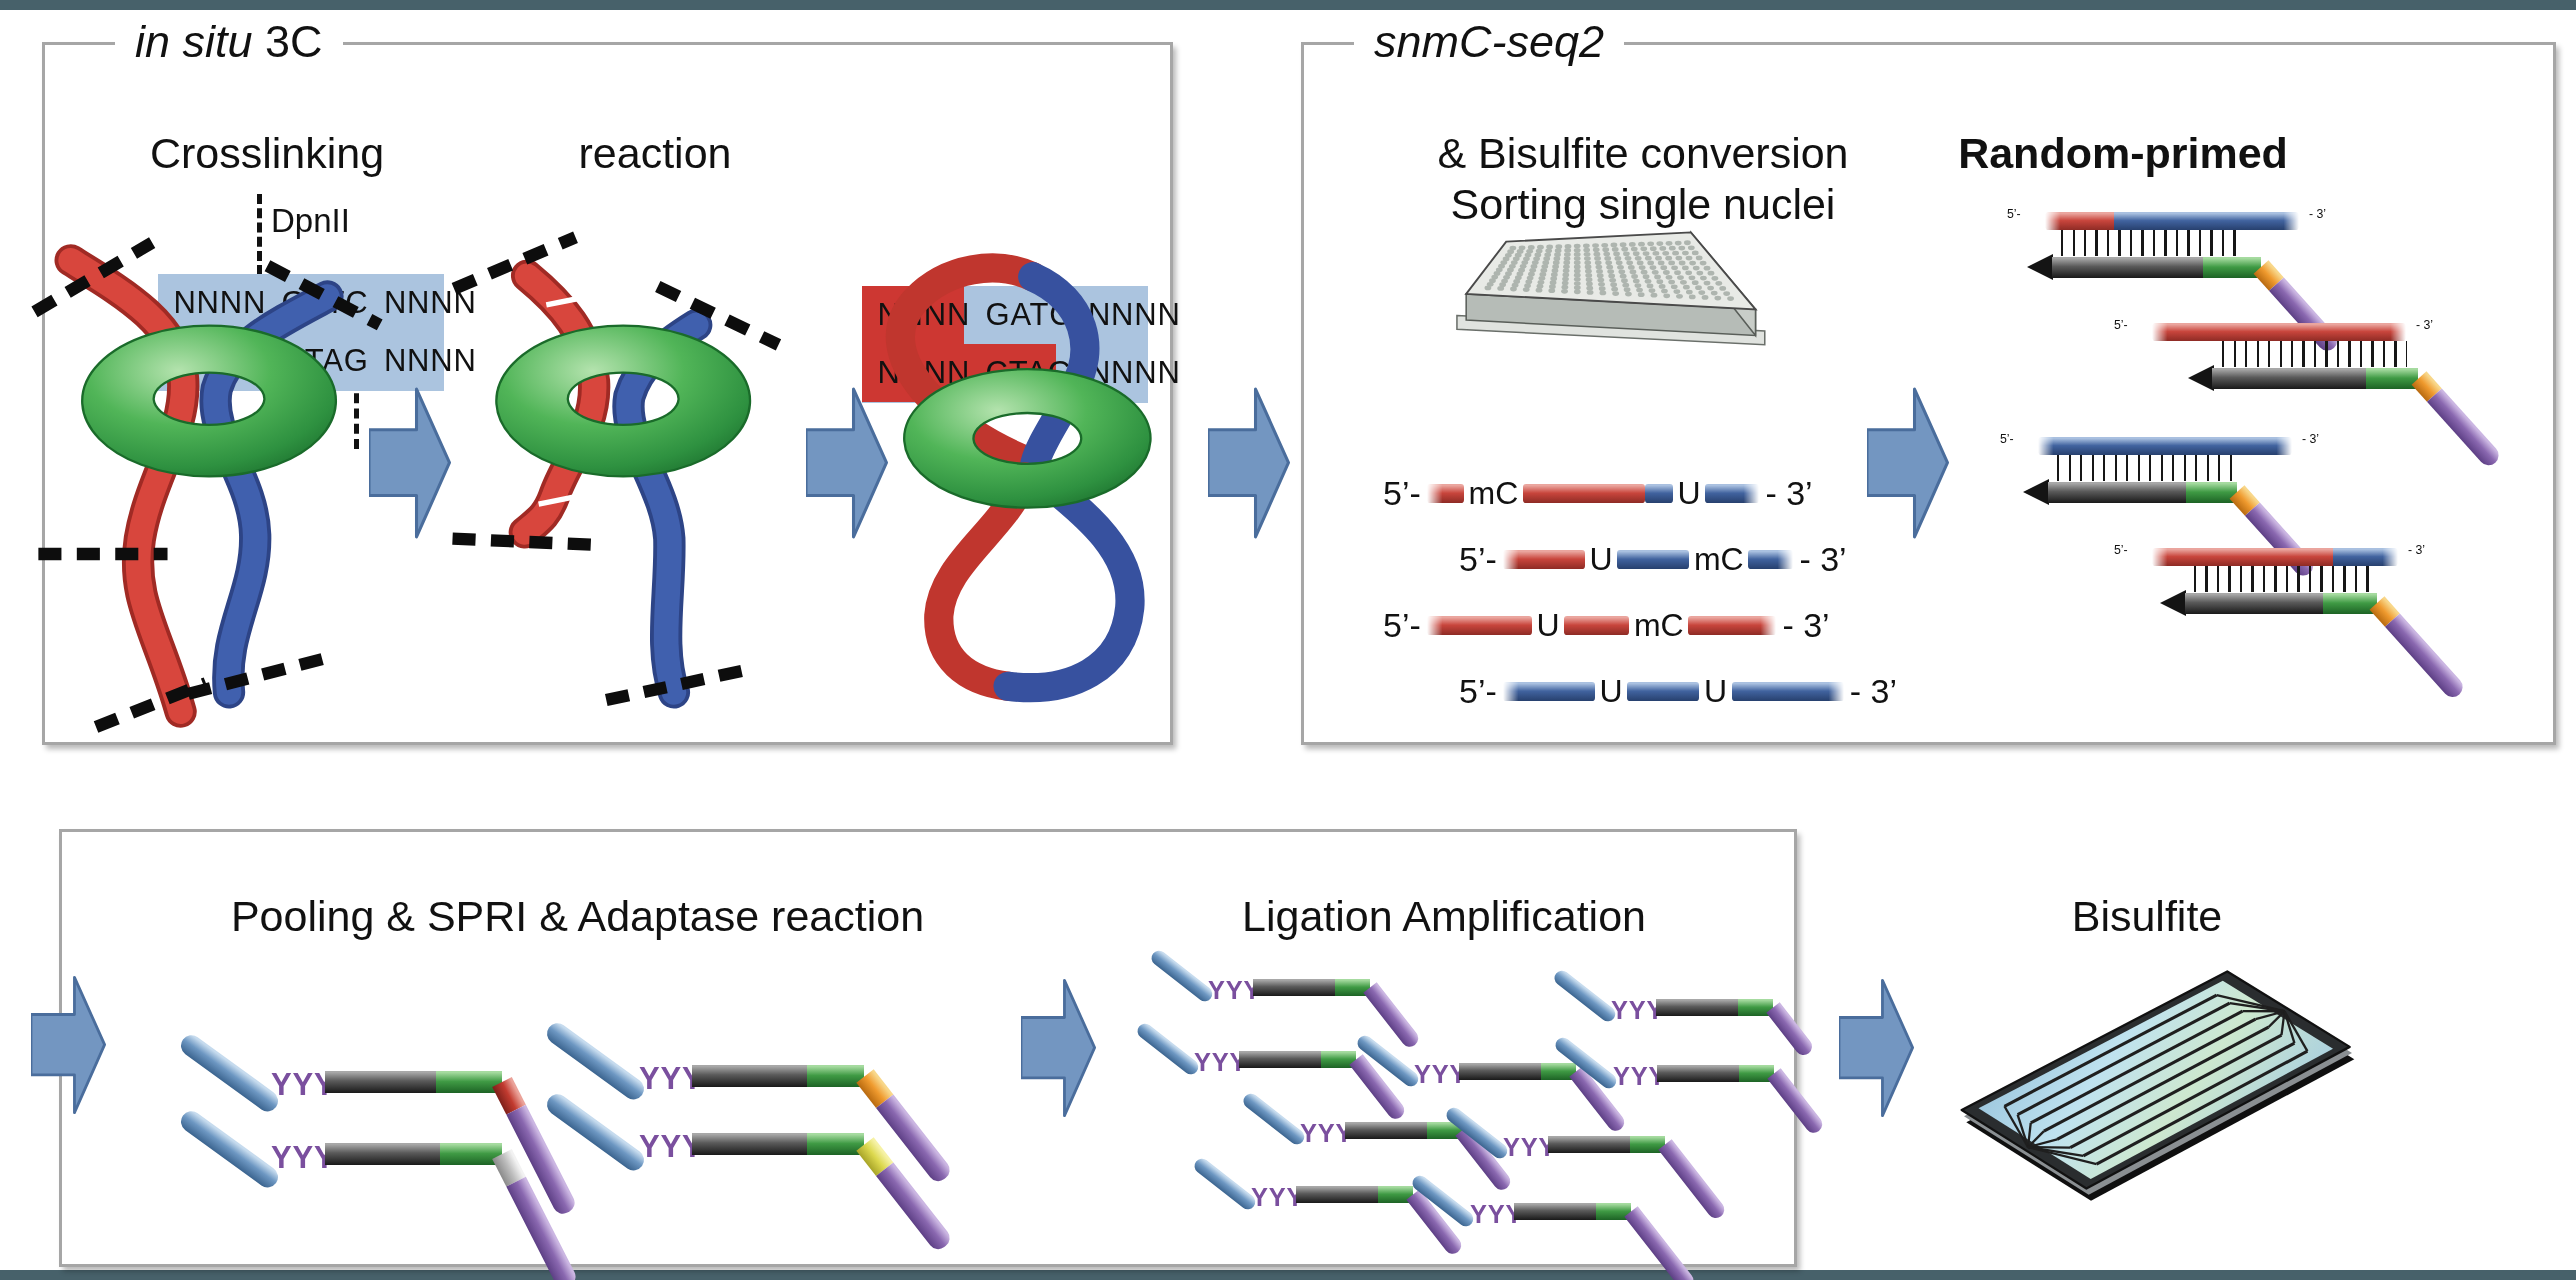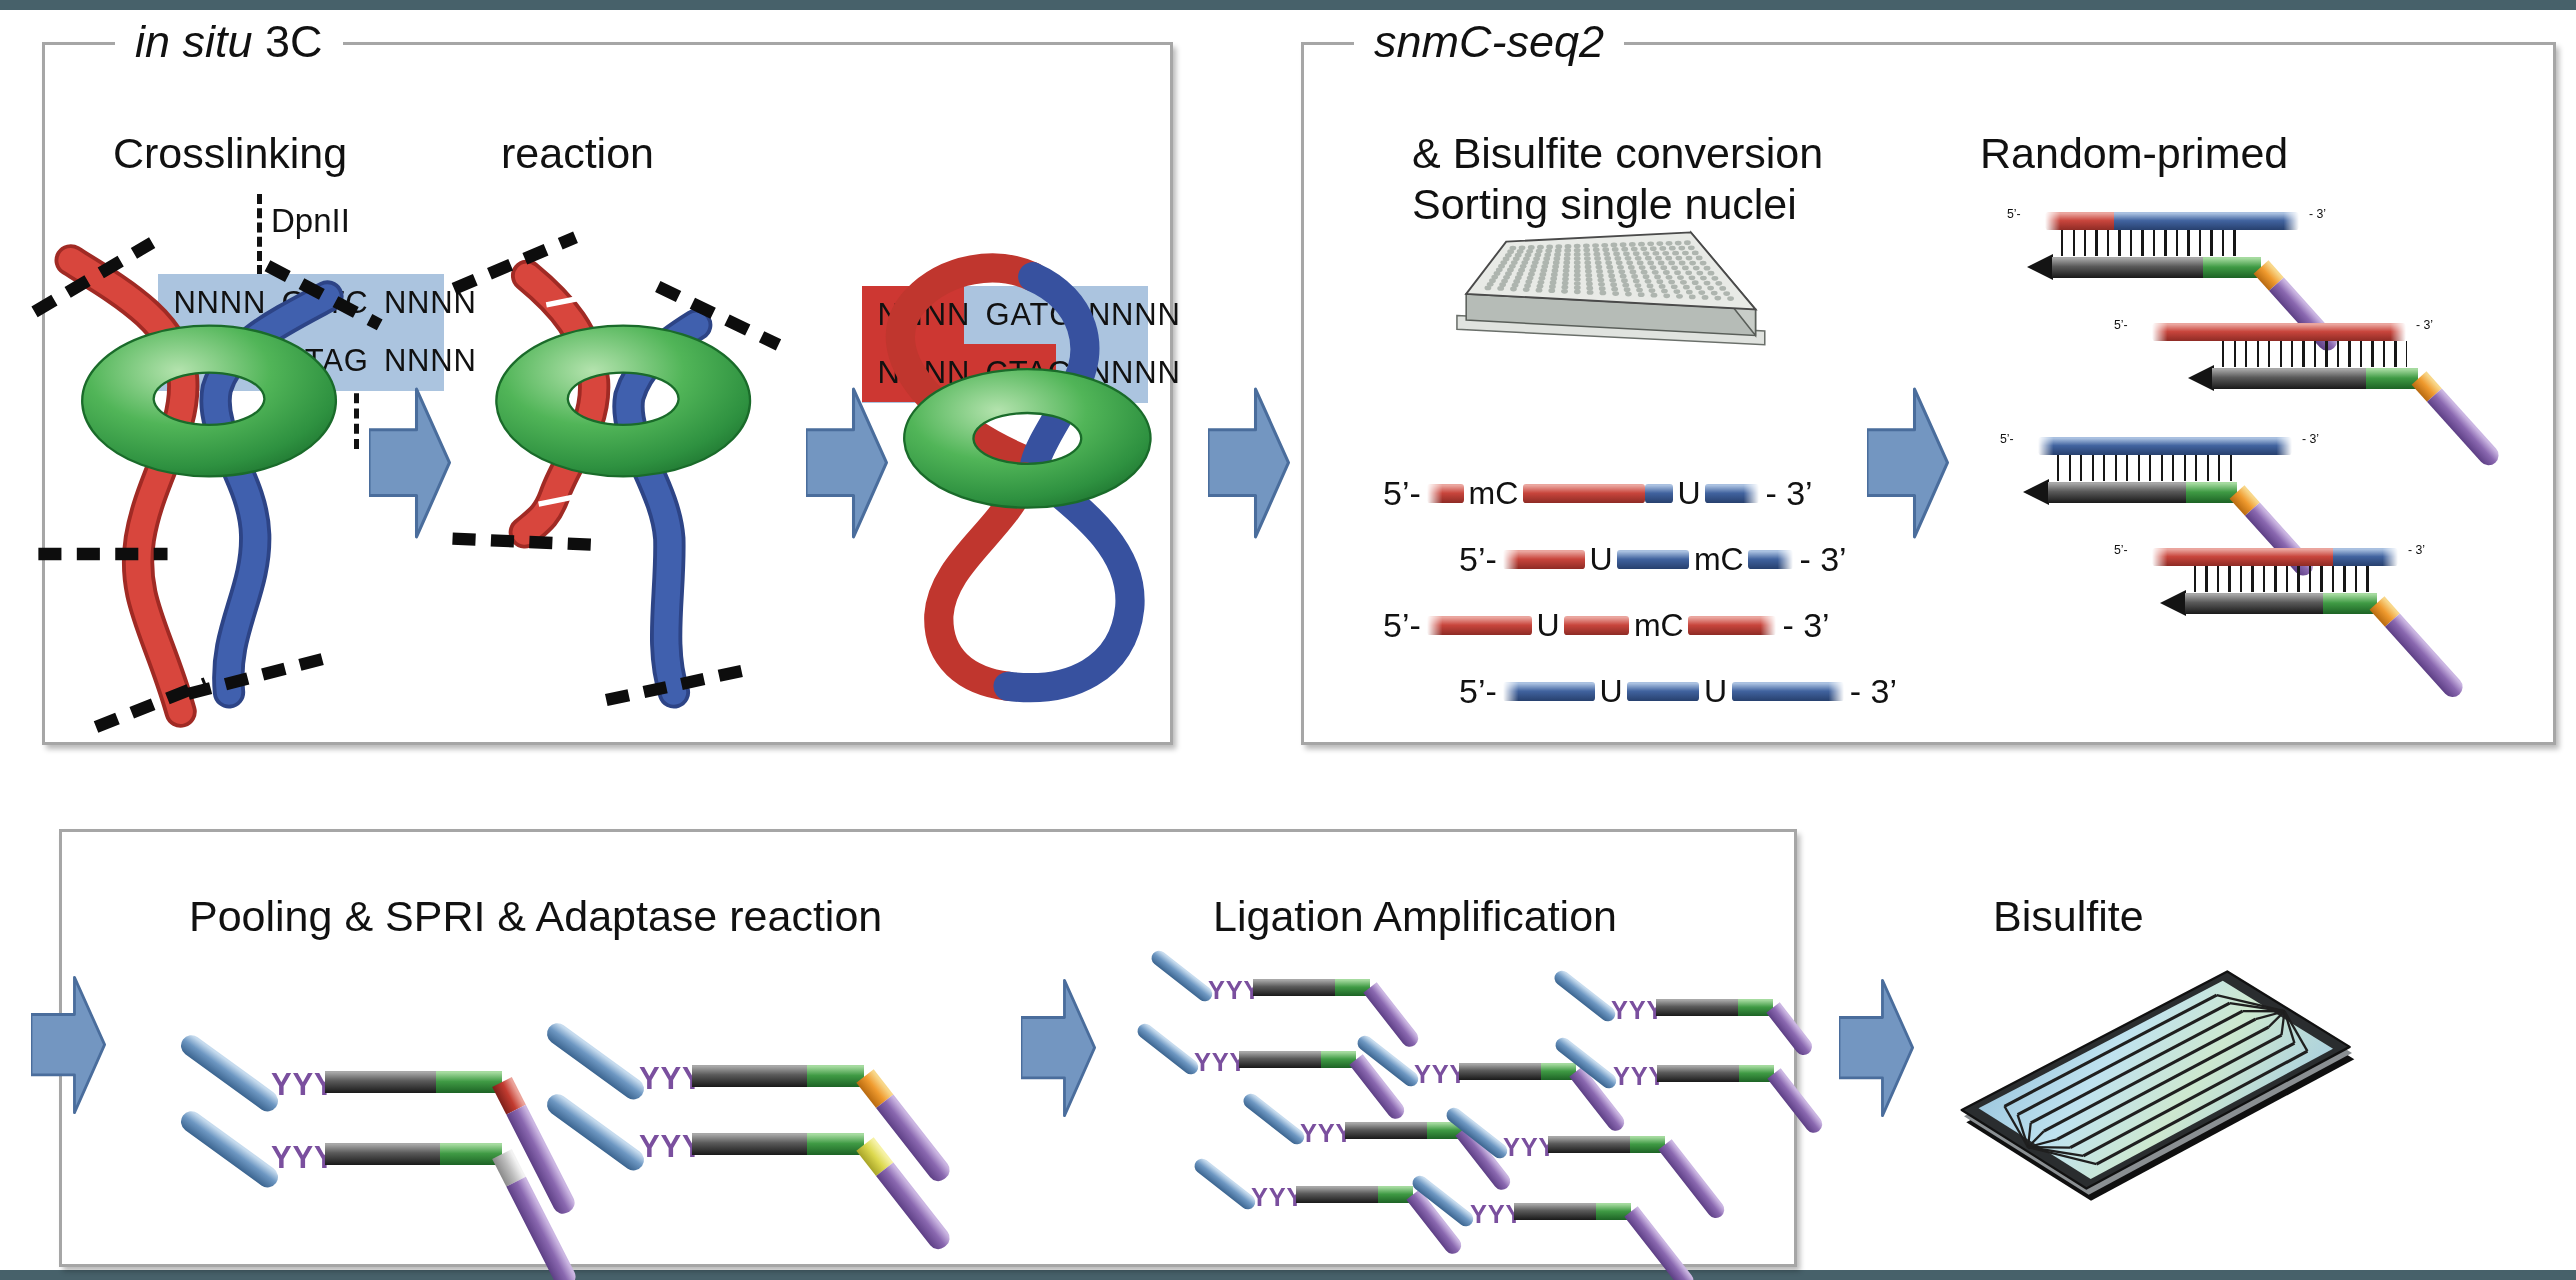--- a/index.html
+++ b/index.html
@@ -1,21 +1,21 @@
 <!DOCTYPE html>
 <html style="font-size:12.3px"><head>
 <meta charset="utf-8">
 <style>
   html,body{margin:0;padding:0;background:#ffffff;}
   .canvas{position:relative;width:2576px;height:1280px;background:#ffffff;overflow:hidden;
           font-family:"Liberation Sans", sans-serif;color:#111;}
   .bar{position:absolute;left:0;width:2576px;background:#47616a;}
   .panel{position:absolute;border:3.1px solid #a6a6a6;background:#ffffff;box-shadow:3.8px 5.4px 5.4px rgba(0,0,0,.28);}
   .panel-title{position:absolute;background:#ffffff;padding:0 20px;font-size:45px;line-height:1.1;white-space:nowrap;}
-  .step-label{position:absolute;font-size:43px;line-height:1.18;white-space:nowrap;}
+  .step-label{position:absolute;text-align:center;font-size:43px;line-height:1.18;white-space:nowrap;}
   .enzyme{position:absolute;font-size:33px;}
   .cutbox{position:absolute;width:286px;height:117px;background:#abc4df;}
   .cutrow{height:58px;display:flex;align-items:center;padding-left:15.4px;gap:15.4px;font-size:31px;letter-spacing:0.8px;}
   .cutrow span{white-space:nowrap;}
   .dash-v{position:absolute;width:0;border-left:5.4px dashed #111;}
   .dash-h{position:absolute;height:0;border-top:5.4px dashed #111;}
   .arrow{position:absolute;}
   .rod{height:18.5px;border-radius:3.1px;}
   .rod-red{background:linear-gradient(#eaa59e 8%, #c8453c 48%, #8e2b25);}
   .rod-blue{background:linear-gradient(#a9c0e0 8%, #41639f 48%, #27406e);}
@@ -142,21 +142,21 @@
 
   <div class="panel" style="left:1301px;top:42px;width:1249px;height:697px;"></div>
   <div class="panel-title" style="left:1354px;top:17px;">
     <i>snmC-seq2</i>
   </div>
 
   <div class="step-label" style="left:1412px;top:128px;width:462px;">
     <div>&amp; Bisulfite conversion</div>
       <div>Sorting single nuclei</div>
   </div>
-  <div class="step-label" style="left:1980px;top:128px;width:462px;">
+  <div class="step-label" style="left:1892px;top:128px;width:462px;font-weight:bold;">
     <div>Random-primed</div>
   </div>
 
   <svg id="plateSvg" style="position:absolute;left:1420px;top:223px;" width="354" height="185" viewBox="0 0 460 240">
     <polygon points="48,120 448,140 448,158 48,138" fill="#e0e3df" stroke="#6a6f6a" stroke-width="2"></polygon>
     <polygon points="60,92 436,112 436,146 60,126" fill="#b6bcb7" stroke="#595e59" stroke-width="2"></polygon>
     <polygon points="352,12 436,112 436,146 352,40" fill="#c8cdc8" stroke="#595e59" stroke-width="2"></polygon>
     <polygon points="112,24 352,12 436,112 60,92" fill="#e8eae6" stroke="#4a4a4a" stroke-width="2.5"></polygon>
     <g id="wells" fill="#aeb5af">
         <ellipse cx="120.7008" cy="32.369600000000005" rx="4.4" ry="3.1"></ellipse>

